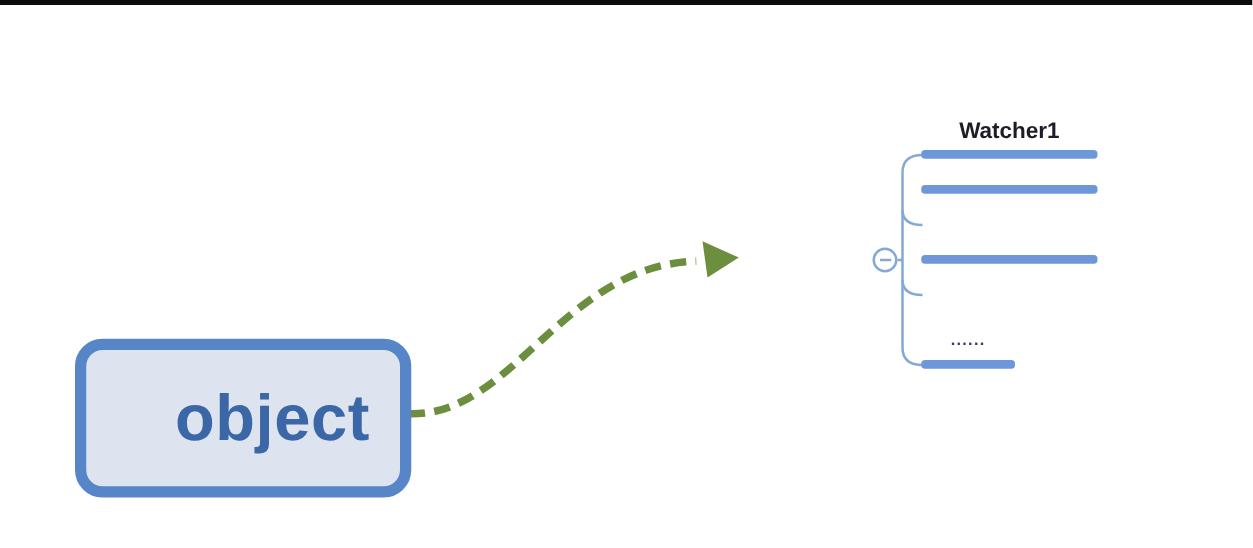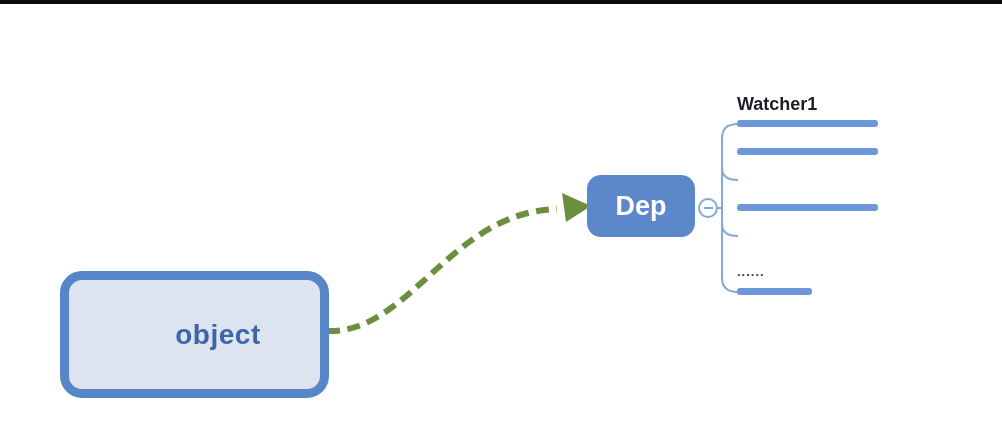--- a/index.html
+++ b/index.html
@@ -51,21 +51,21 @@
   .node-object{
     position:absolute;left:60px;top:271px;
     width:269px;height:127px;
     box-sizing:border-box;
     background:var(--object-fill);
     border:9px solid var(--object-border);
     border-radius:22px;
     display:flex;align-items:center;justify-content:center;
   }
   .node-object .label{
-    font-size:28px;font-weight:bold;
+    font-size:52px;font-weight:bold;
     color:var(--object-text);
     letter-spacing:0.5px;
     margin-left:47px;
   }
   .node-dep{
     position:absolute;left:587px;top:175px;
     width:108px;height:62px;
     box-sizing:border-box;
     background:var(--dep-fill);
     border-radius:14px;
@@ -88,20 +88,21 @@
   .collapse-toggle .minus{
     display:block;width:9px;height:2px;
     background:var(--line-color);
   }
   .watcher-item{
     position:absolute;left:737px;
     width:141px;
   }
   .watcher-item .watcher-label{
     height:28px;line-height:28px;
+    text-align:center;
     font-size:18px;font-weight:bold;
     color:var(--watcher-text);
     white-space:nowrap;
   }
   .watcher-item .watcher-bar{
     margin-top:2px;
     height:7px;width:141px;
     border-radius:3px;
     background:var(--bar-color);
   }
@@ -128,23 +129,20 @@
     <path class="branch-line" d="M 718 208 L 722 208"></path>
     <path class="branch-line" d="M 738 124 Q 722 124 722 138 L 722 278 Q 722 292 738 292"></path>
     <path class="branch-line" d="M 722 168 Q 722 180 738 180"></path>
     <path class="branch-line" d="M 722 224 Q 722 236 738 236"></path>
   </svg>
 
   <div class="node-object">
     <span class="label">object</span>
   </div>
 
-  <div class="node-dep">
-    <span class="label">Dep</span>
-  </div>
 
   <div class="collapse-toggle">
     <span class="minus"></span>
   </div>
 
   <div class="watcher-item" style="top:90px;">
     <div class="watcher-label">Watcher1</div>
     <div class="watcher-bar"></div>
   </div>
 

